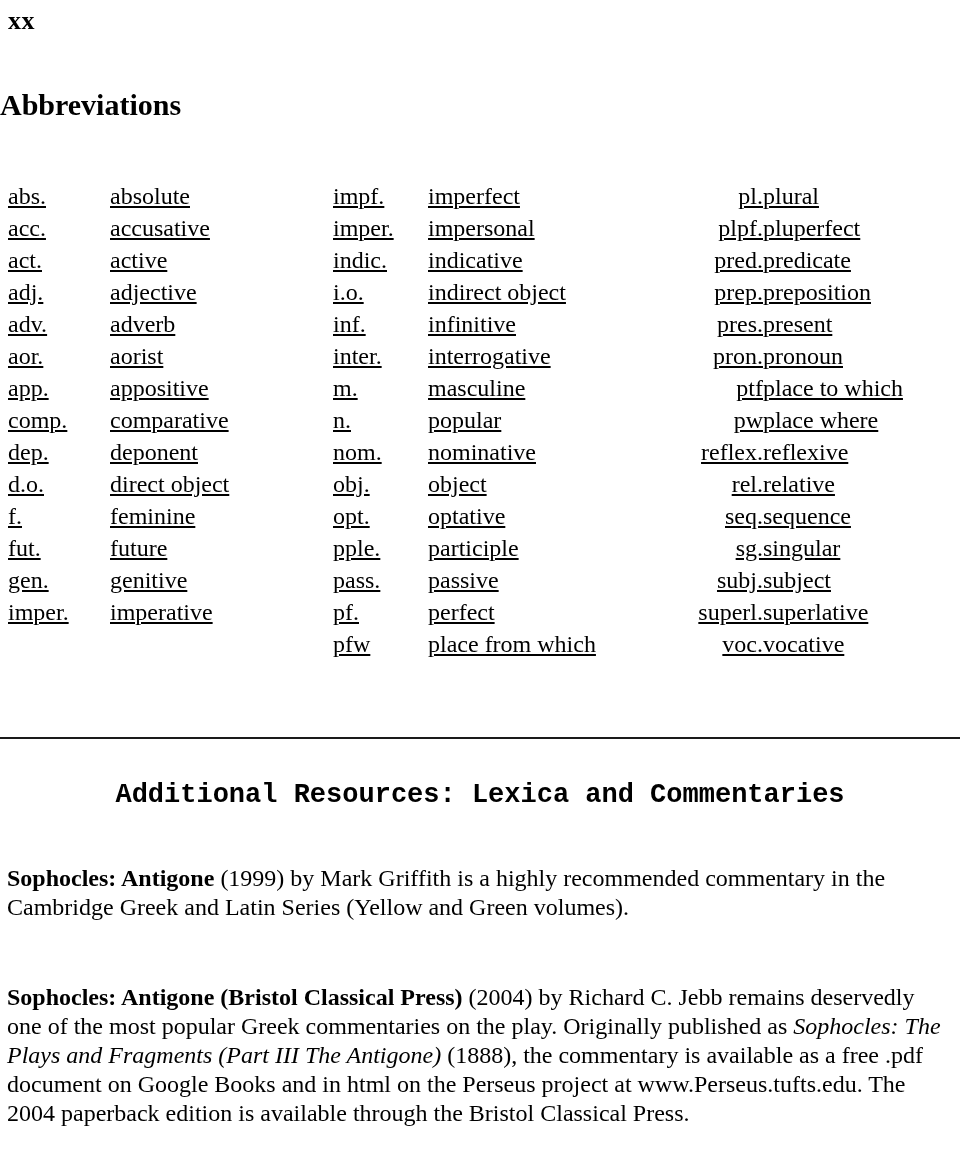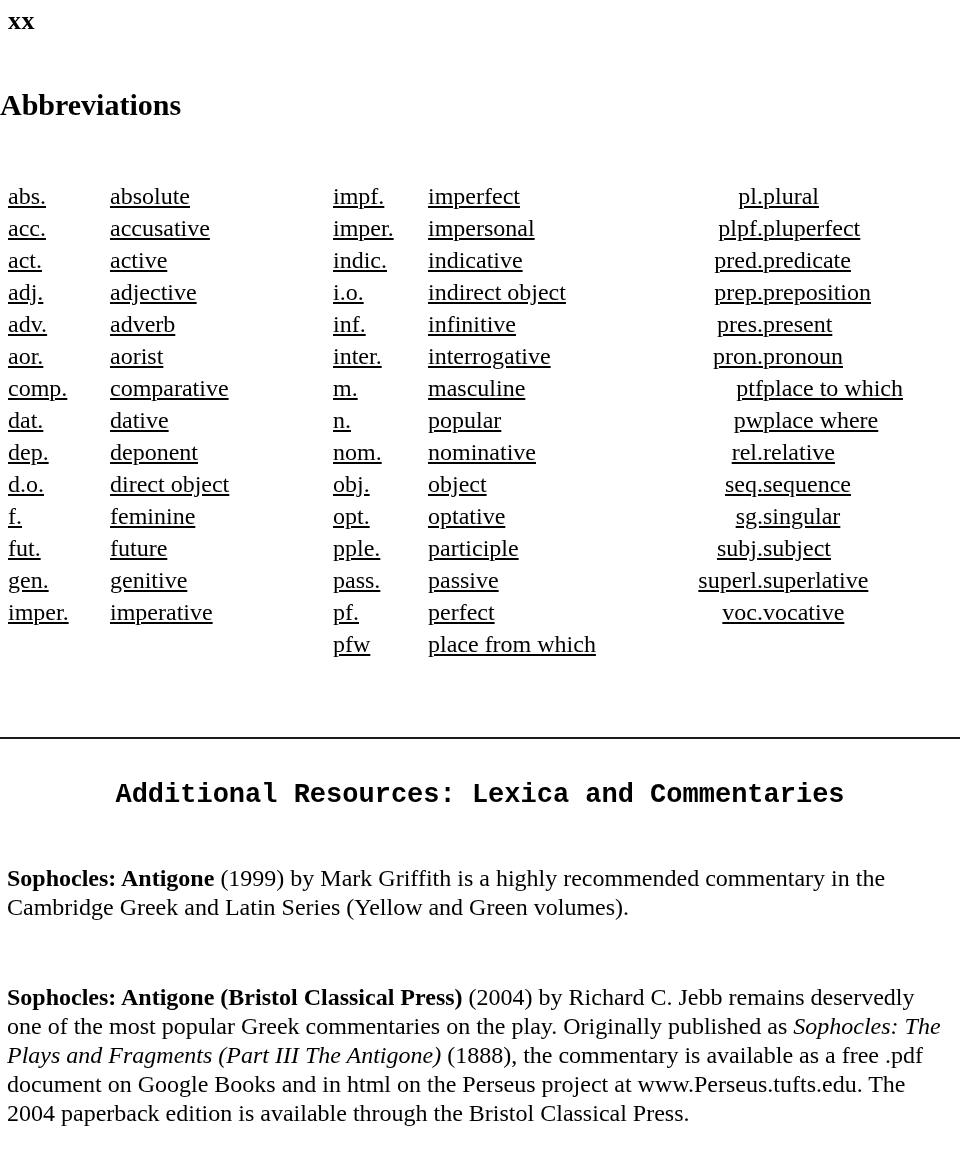--- a/index.html
+++ b/index.html
@@ -148,28 +148,28 @@
           </div>
           <div class="abbr-row">
             <span class="abbr-key">adv.</span>
             <span class="abbr-val">adverb</span>
           </div>
           <div class="abbr-row">
             <span class="abbr-key">aor.</span>
             <span class="abbr-val">aorist</span>
           </div>
           <div class="abbr-row">
+            <span class="abbr-key">app.</span>
+            <span class="abbr-val">appositive</span>
+          </div>
+          <div class="abbr-row">
             <span class="abbr-key">comp.</span>
             <span class="abbr-val">comparative</span>
           </div>
           <div class="abbr-row">
-            <span class="abbr-key">dat.</span>
-            <span class="abbr-val">dative</span>
-          </div>
-          <div class="abbr-row">
             <span class="abbr-key">dep.</span>
             <span class="abbr-val">deponent</span>
           </div>
           <div class="abbr-row">
             <span class="abbr-key">d.o.</span>
             <span class="abbr-val">direct object</span>
           </div>
           <div class="abbr-row">
             <span class="abbr-key">f.</span>
             <span class="abbr-val">feminine</span>
@@ -274,20 +274,24 @@
             <span class="abbr-key">pron.</span>
             <span class="abbr-val">pronoun</span>
           </div>
           <div class="abbr-row">
             <span class="abbr-key">ptf</span>
             <span class="abbr-val">place to which</span>
           </div>
           <div class="abbr-row">
             <span class="abbr-key">pw</span>
             <span class="abbr-val">place where</span>
+          </div>
+          <div class="abbr-row">
+            <span class="abbr-key">reflex.</span>
+            <span class="abbr-val">reflexive</span>
           </div>
           <div class="abbr-row">
             <span class="abbr-key">rel.</span>
             <span class="abbr-val">relative</span>
           </div>
           <div class="abbr-row">
             <span class="abbr-key">seq.</span>
             <span class="abbr-val">sequence</span>
           </div>
           <div class="abbr-row">

